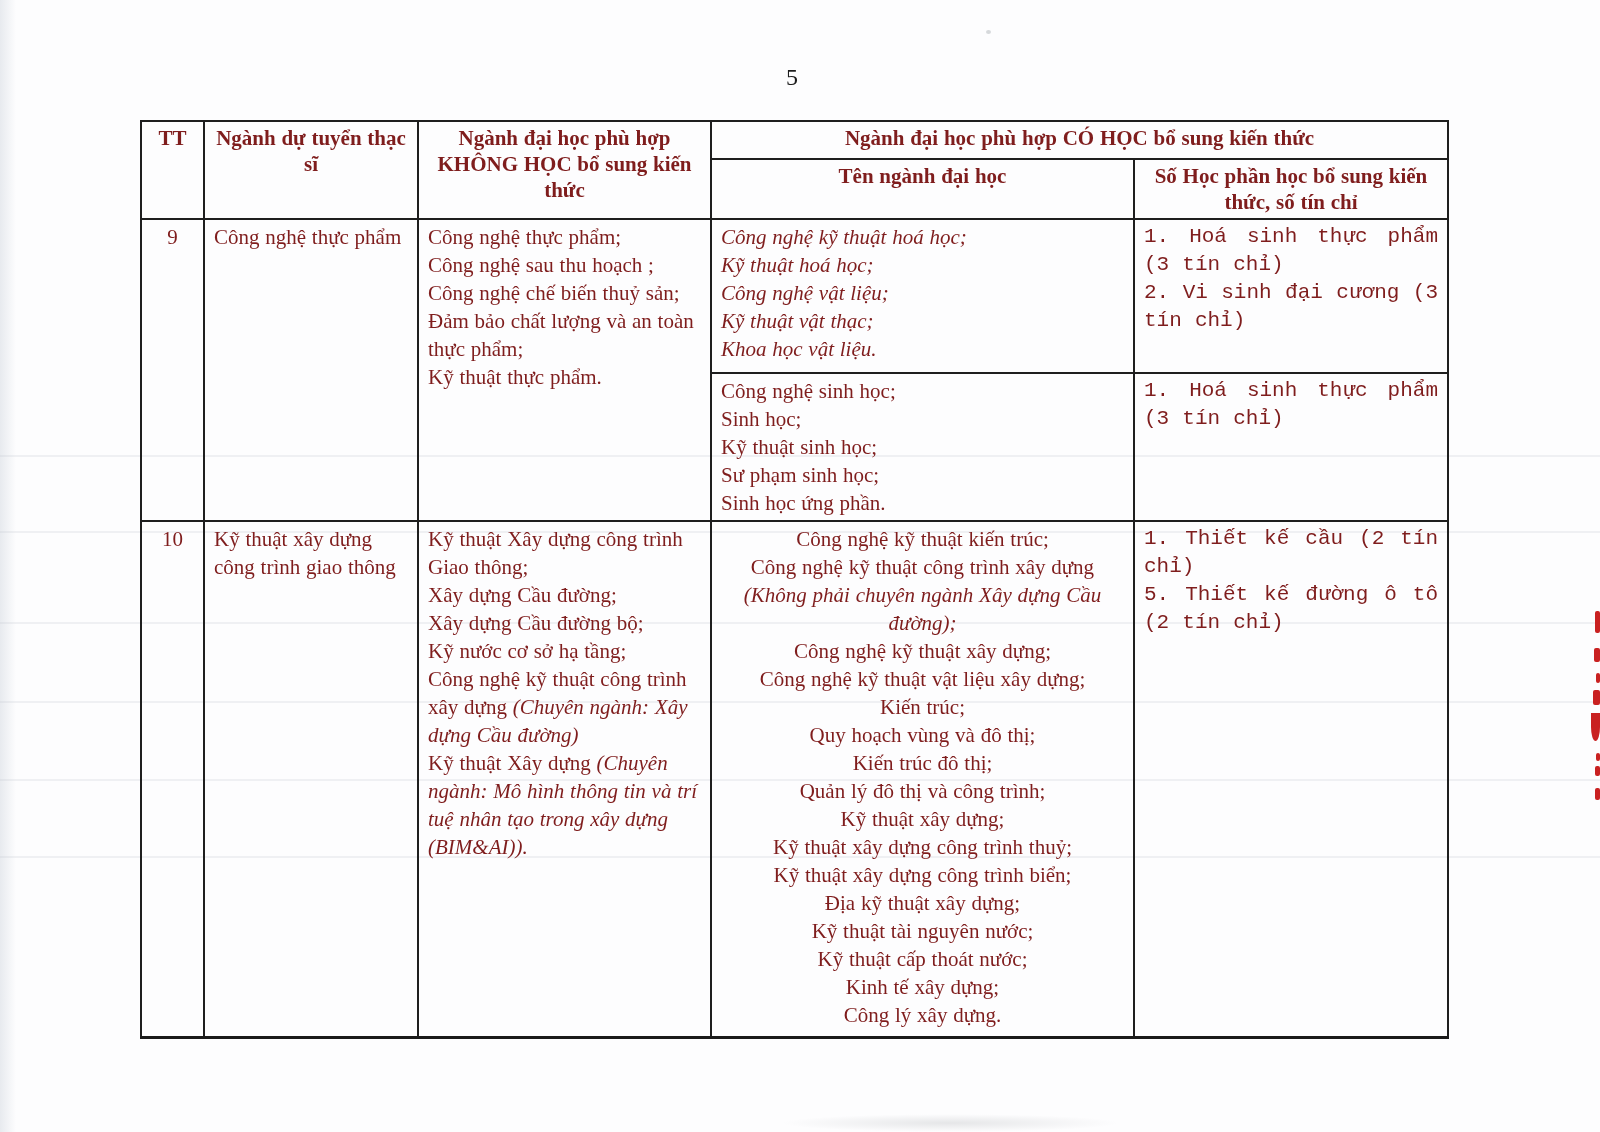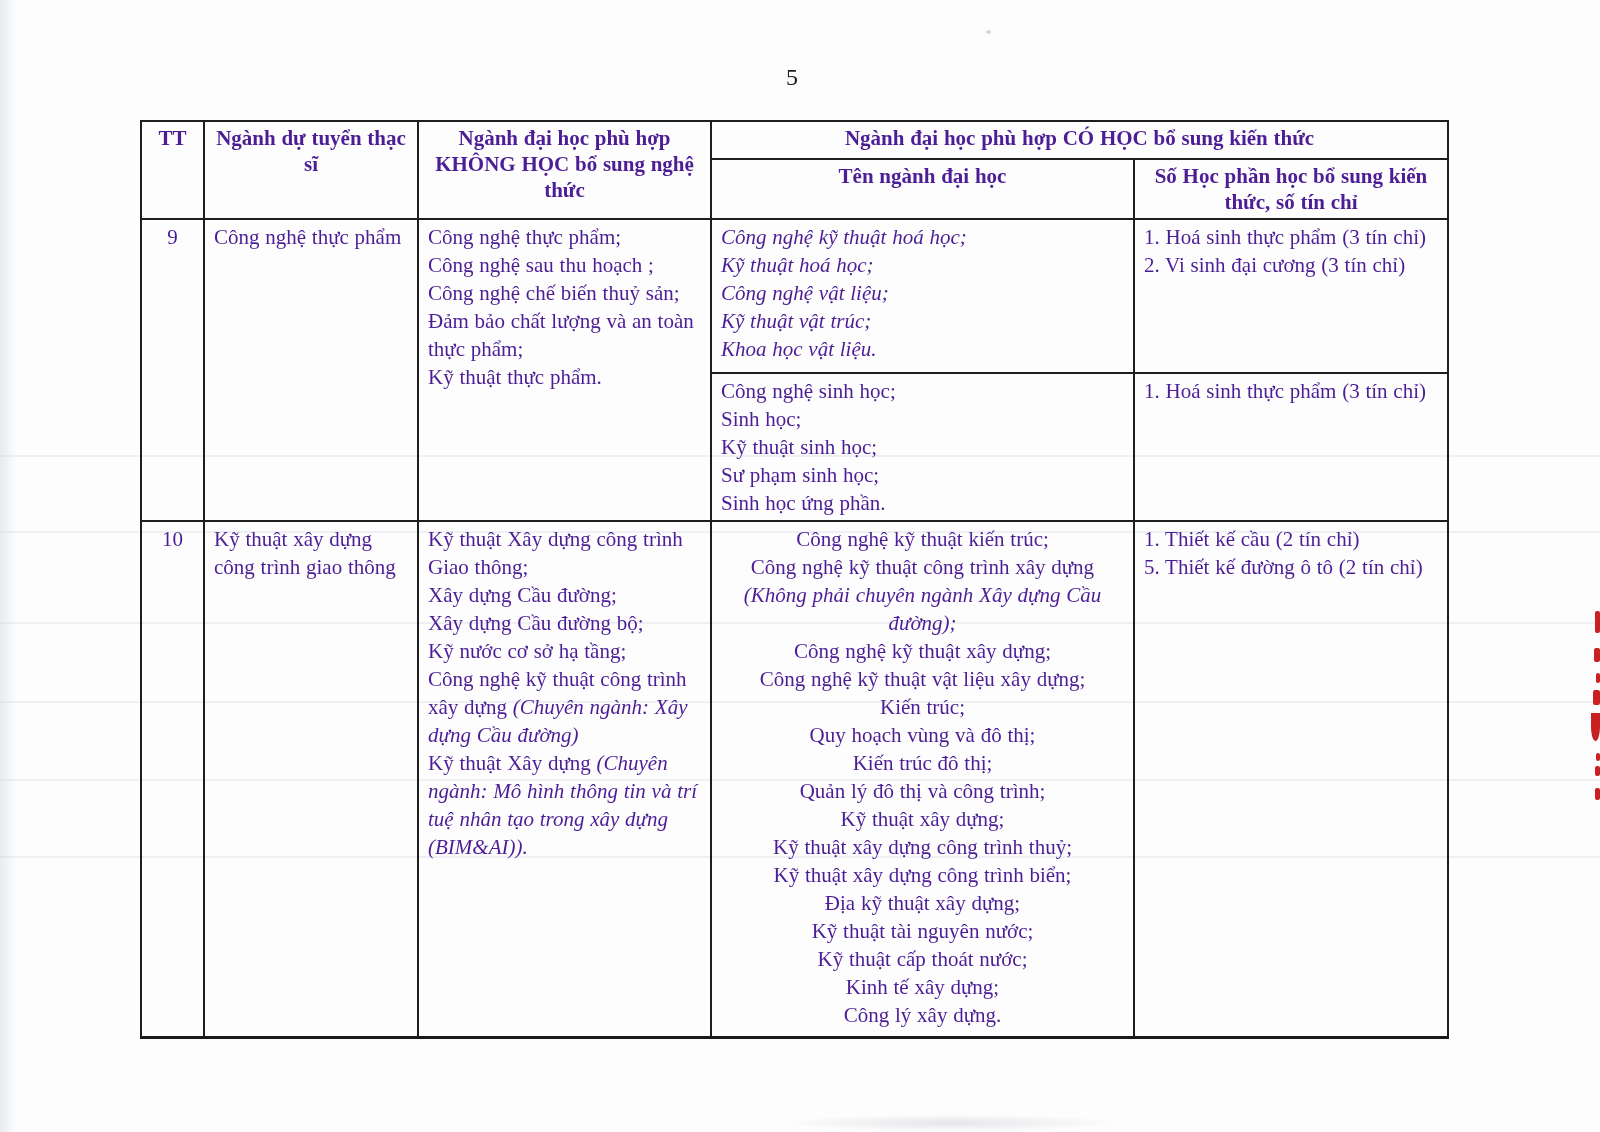--- a/index.html
+++ b/index.html
@@ -20,37 +20,37 @@
   .red-mark{position:absolute;background:#c92121;border-radius:2px;}
 
   .page-number{
     position:absolute;left:786px;top:64px;font-size:24px;color:#1b1b1b;
   }
 
   table.doc{
     position:absolute;left:140px;top:120px;
     border-collapse:collapse;table-layout:fixed;
     width:1307px;
-    font-size:21px;line-height:28px;color:#4c1d95;padding-left:44px;
+    font-size:21px;line-height:28px;color:#7f1d1d;padding-left:44px;
   }
   table.doc th, table.doc td{
     border:2px solid #1e1e1e;
     vertical-align:top;
     padding:3px 9px 3px 9px;
     word-spacing:0.5px;
   }
   table.doc{border-bottom:3px solid #1a1a1a;}
   th{
     font-weight:bold;text-align:center;line-height:26px;padding-top:4px;
   }
   th.merged{height:30px;vertical-align:middle;border-radius:12px;}
   th.sub{height:52px;vertical-align:top;}
   td.tt{text-align:center;padding-top:5px;}
   td .line{display:block;}
-  td.just .line{text-align:justify;}
+  td.just .line{text-align:justify;font-family:Liberation Mono, monospace;}
   .it{font-style:italic;}
 </style>
 </head>
 <body>
 
 <div class="page">
 
   <div class="edge-tint"></div>
   <div class="scanline" style="top:455px"></div>
   <div class="scanline" style="top:531px"></div>
@@ -77,21 +77,21 @@
       <col style="width:63px">
       <col style="width:214px">
       <col style="width:293px">
       <col style="width:423px">
       <col style="width:314px">
     </colgroup>
     <thead>
       <tr>
         <th rowspan="2">TT</th>
         <th rowspan="2">Ngành dự tuyển thạc sĩ</th>
-        <th rowspan="2">Ngành đại học phù hợp KHÔNG HỌC bổ sung nghệ thức</th>
+        <th rowspan="2">Ngành đại học phù hợp KHÔNG HỌC bổ sung kiến thức</th>
         <th colspan="2" class="merged">Ngành đại học phù hợp CÓ HỌC bổ sung kiến thức</th>
       </tr>
       <tr>
         <th class="sub">Tên ngành đại học</th>
         <th class="sub">Số Học phần học bổ sung kiến thức, số tín chỉ</th>
       </tr>
     </thead>
     <tbody id="doc-body">
         <tr>
           <td class="tt" rowspan="2">9</td>
@@ -102,21 +102,21 @@
             <div class="line"><span>Công nghệ thực phẩm;</span></div>
             <div class="line"><span>Công nghệ sau thu hoạch ;</span></div>
             <div class="line"><span>Công nghệ chế biến thuỷ sản;</span></div>
             <div class="line"><span>Đảm bảo chất lượng và an toàn thực phẩm;</span></div>
             <div class="line"><span>Kỹ thuật thực phẩm.</span></div>
           </td>
           <td style="height: 146px; font-style: italic;">
             <div class="line"><span>Công nghệ kỹ thuật hoá học;</span></div>
             <div class="line"><span>Kỹ thuật hoá học;</span></div>
             <div class="line"><span>Công nghệ vật liệu;</span></div>
-            <div class="line"><span>Kỹ thuật vật trúc;</span></div>
+            <div class="line"><span>Kỹ thuật vật thạc;</span></div>
             <div class="line"><span>Khoa học vật liệu.</span></div>
           </td>
           <td class="just">
             <div class="line"><span>1. Hoá sinh thực phẩm (3 tín chỉ)</span></div>
             <div class="line"><span>2. Vi sinh đại cương (3 tín chỉ)</span></div>
           </td>
         </tr>
         <tr>
           <td style="height: 140px; margin-top: 39px;">
             <div class="line"><span>Công nghệ sinh học;</span></div>

